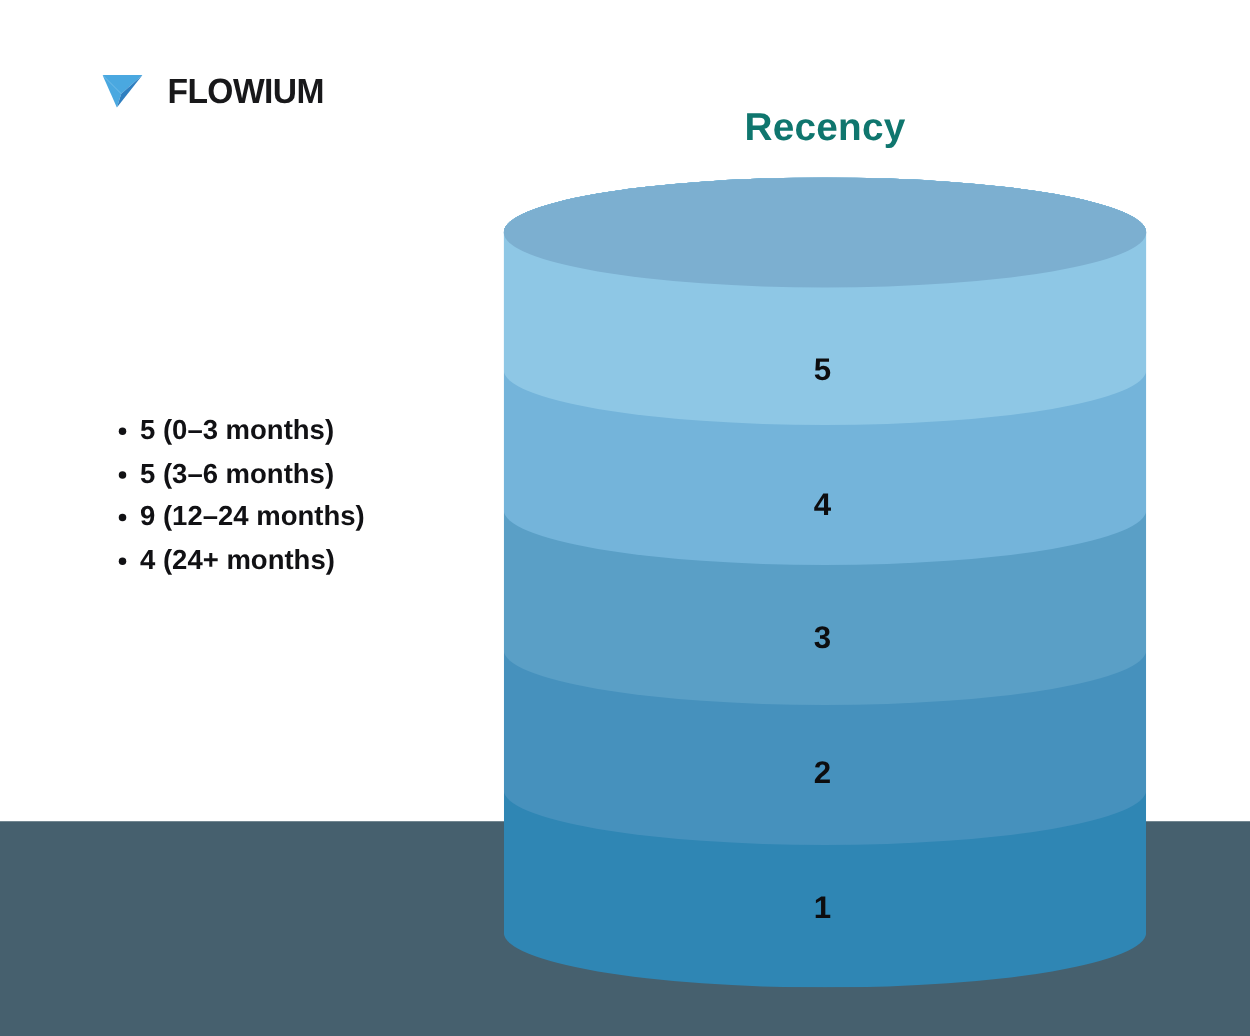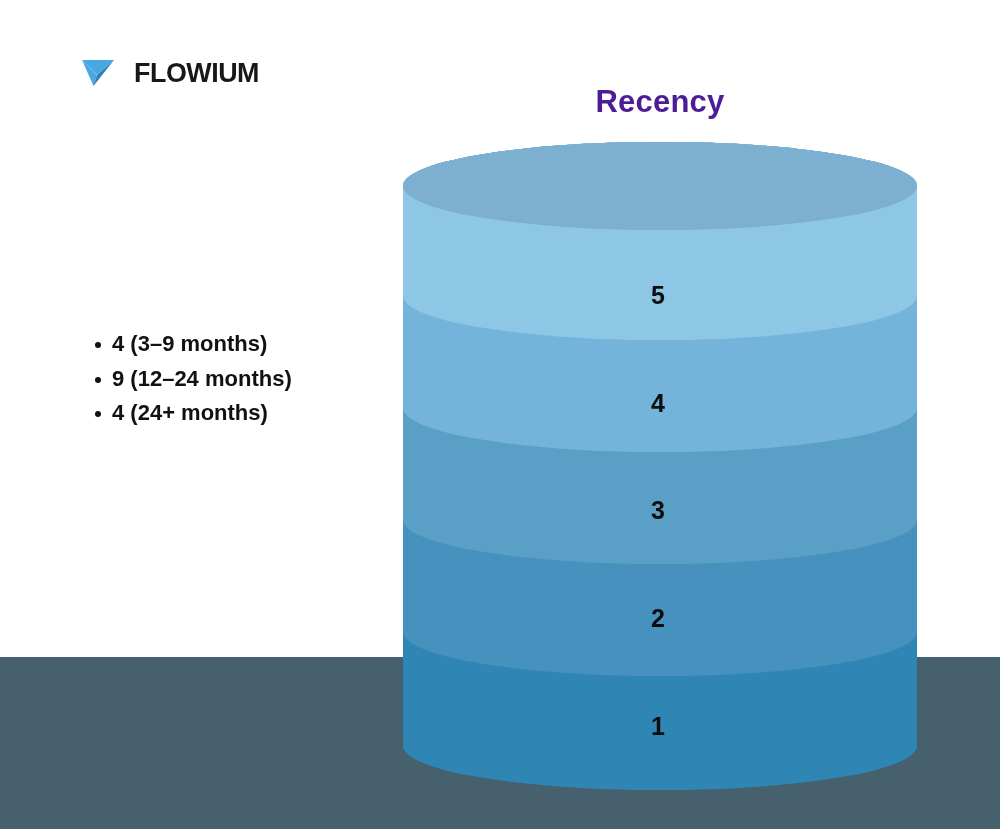--- a/index.html
+++ b/index.html
@@ -59,21 +59,21 @@
 
   
   .chart-title {
     position: absolute;
     left: 460px;
     top: 84px;
     width: 400px;
     text-align: center;
     font-size: 31px;
     font-weight: 700;
-    color: #4c1d95;
+    color: #0f766e;
     letter-spacing: 0.2px;
   }
 
   
   .legend {
     position: absolute;
     left: 90px;
     top: 327px;
     width: 300px;
     margin: 0;
@@ -135,21 +135,22 @@
       <polygon points="0,2 15,17 11.5,28" fill="#4aa8e0"></polygon>
       <polygon points="15,17 32,2 11.5,28" fill="#2f7fc0"></polygon>
       <polygon points="0,2 18,2 11.5,10" fill="#ffffff" opacity="0"></polygon>
     </svg>
     <span class="logo-word">FLOWIUM</span>
   </div>
 
   <div class="chart-title">Recency</div>
 
   <ul class="legend">
-    <li>4 (3–9 months)</li>
+    <li>5 (0–3 months)</li>
+    <li>5 (3–6 months)</li>
     <li>9 (12–24 months)</li>
     <li>4 (24+ months)</li>
   </ul>
 
   <div class="cylinder">
     <svg viewBox="0 0 514 648" preserveAspectRatio="none">
       <defs>
         <clipPath id="cyl-clip">
           <path d="M 0,44 A 257,44 0 0 1 514,44 L 514,604 A 257,44 0 0 1 0,604 Z"></path>
         </clipPath>

